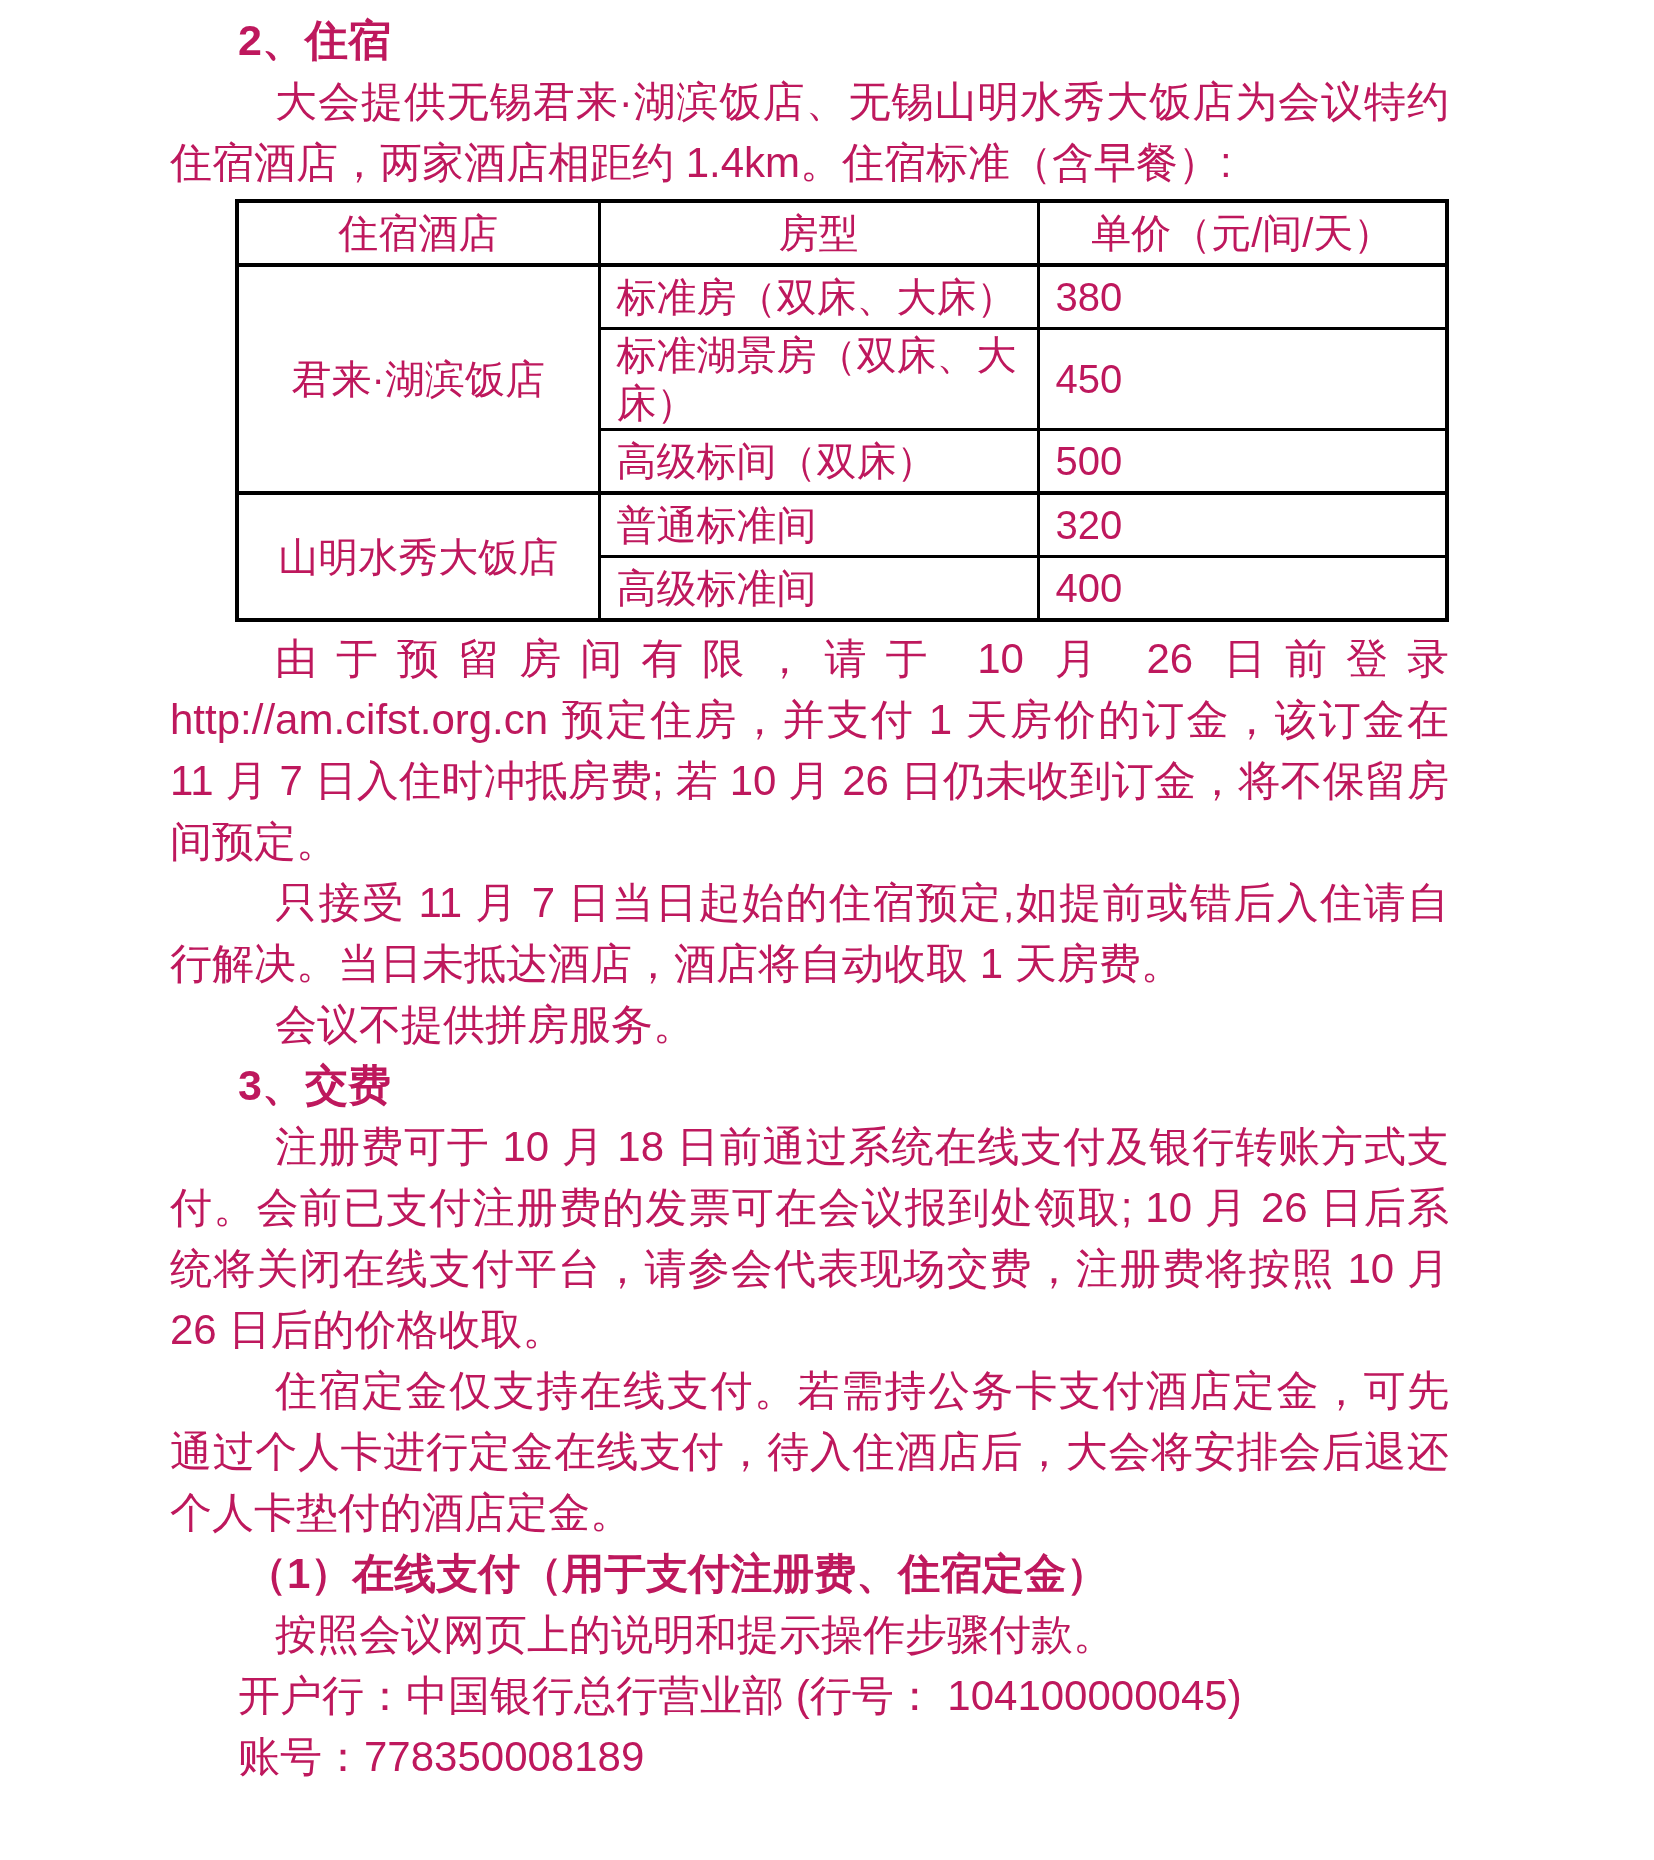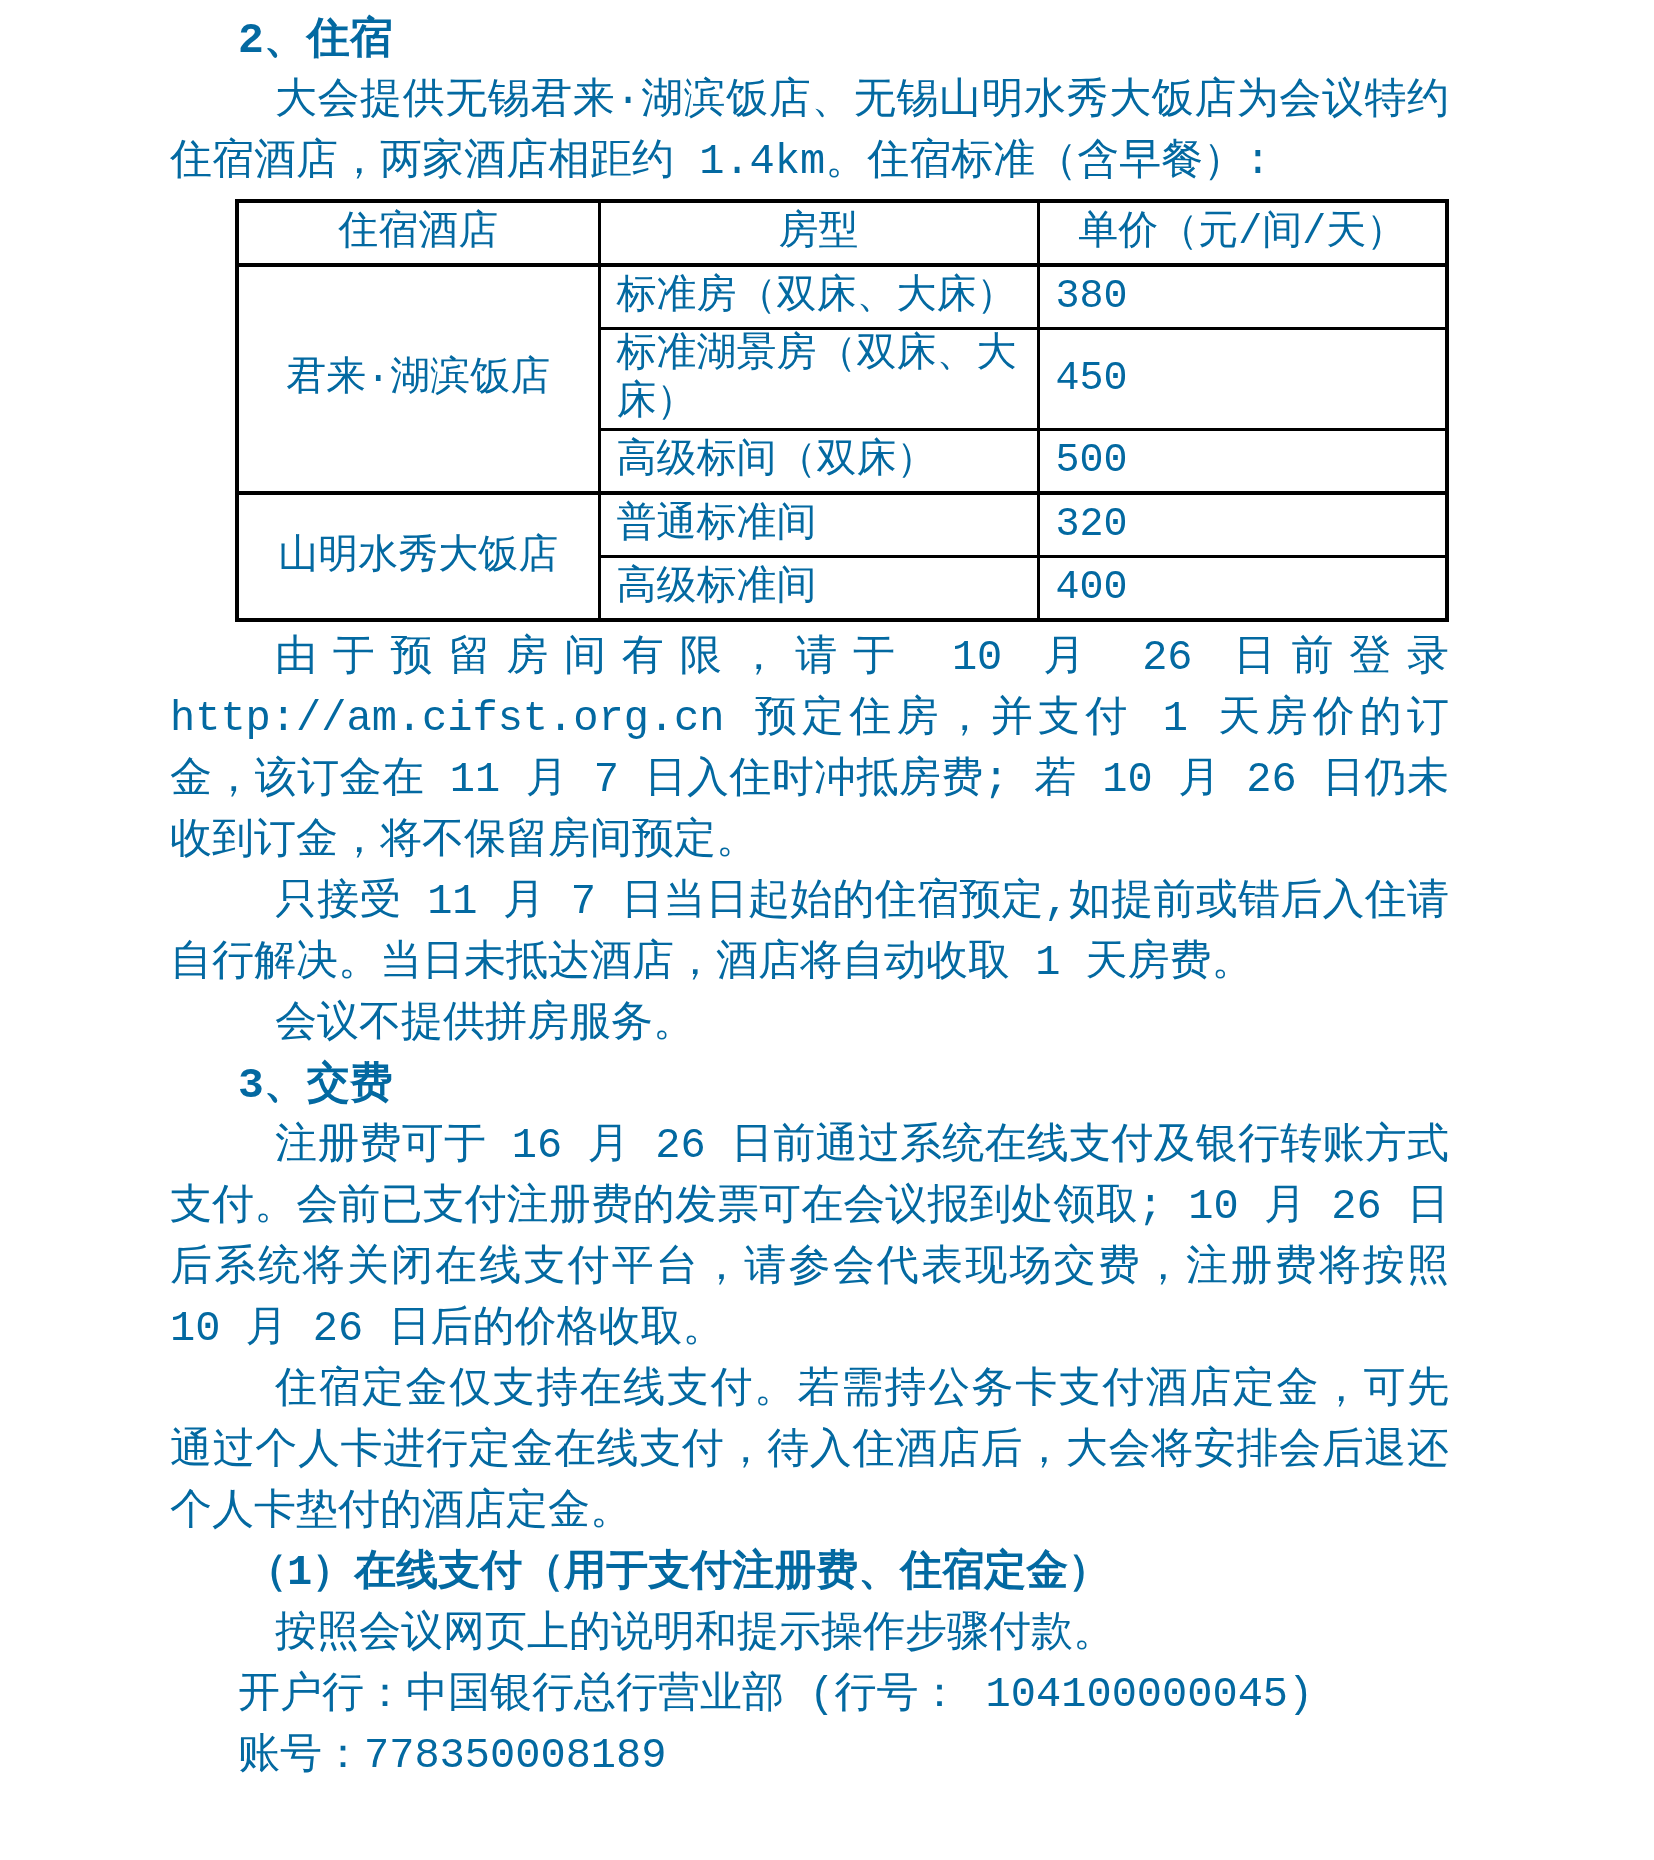--- a/index.html
+++ b/index.html
@@ -5,22 +5,22 @@
   html, body {
     margin: 0;
     padding: 0;
     background: #ffffff;
   }
   .page {
     position: relative;
     width: 1654px;
     height: 1860px;
     background: #ffffff;
-    color: #0369a1;
-    font-family: Liberation Mono, monospace;
+    color: #be185d;
+    font-family: Liberation Sans, sans-serif;
     font-size: 42px;
     line-height: 61px;
     box-sizing: border-box;
     padding: 10px 205px 0 170px;
     overflow: hidden;
   }
   p { margin: 0; }
   .heading {
     font-weight: bold;
     font-size: 43px;
@@ -113,21 +113,21 @@
   </table>
 
   <p class="para"><span>由于预留房间有限，请于 10 月 26 日前登录 </span><span>http://am.cifst.org.cn</span><span> 预定住房，并支付 1 天房价的订金，该订金在 11 月 7 日入住时冲抵房费; 若 10 月 26 日仍未收到订金，将不保留房间预定。</span></p>
 
   <p class="para">只接受 11 月 7 日当日起始的住宿预定,如提前或错后入住请自行解决。当日未抵达酒店，酒店将自动收取 1 天房费。</p>
 
   <p class="para">会议不提供拼房服务。</p>
 
   <p class="heading">3、交费</p>
 
-  <p class="para">注册费可于 16 月 26 日前通过系统在线支付及银行转账方式支付。会前已支付注册费的发票可在会议报到处领取; 10 月 26 日后系统将关闭在线支付平台，请参会代表现场交费，注册费将按照 10 月 26 日后的价格收取。</p>
+  <p class="para">注册费可于 10 月 18 日前通过系统在线支付及银行转账方式支付。会前已支付注册费的发票可在会议报到处领取; 10 月 26 日后系统将关闭在线支付平台，请参会代表现场交费，注册费将按照 10 月 26 日后的价格收取。</p>
 
   <p class="para">住宿定金仅支持在线支付。若需持公务卡支付酒店定金，可先通过个人卡进行定金在线支付，待入住酒店后，大会将安排会后退还个人卡垫付的酒店定金。</p>
 
   <p class="subheading">（1）在线支付（用于支付注册费、住宿定金）</p>
 
   <p class="para">按照会议网页上的说明和提示操作步骤付款。</p>
 
 
 
   <p class="bank-line"><span>开户行：</span><span>中国银行总行营业部 (行号： 104100000045)</span></p>

